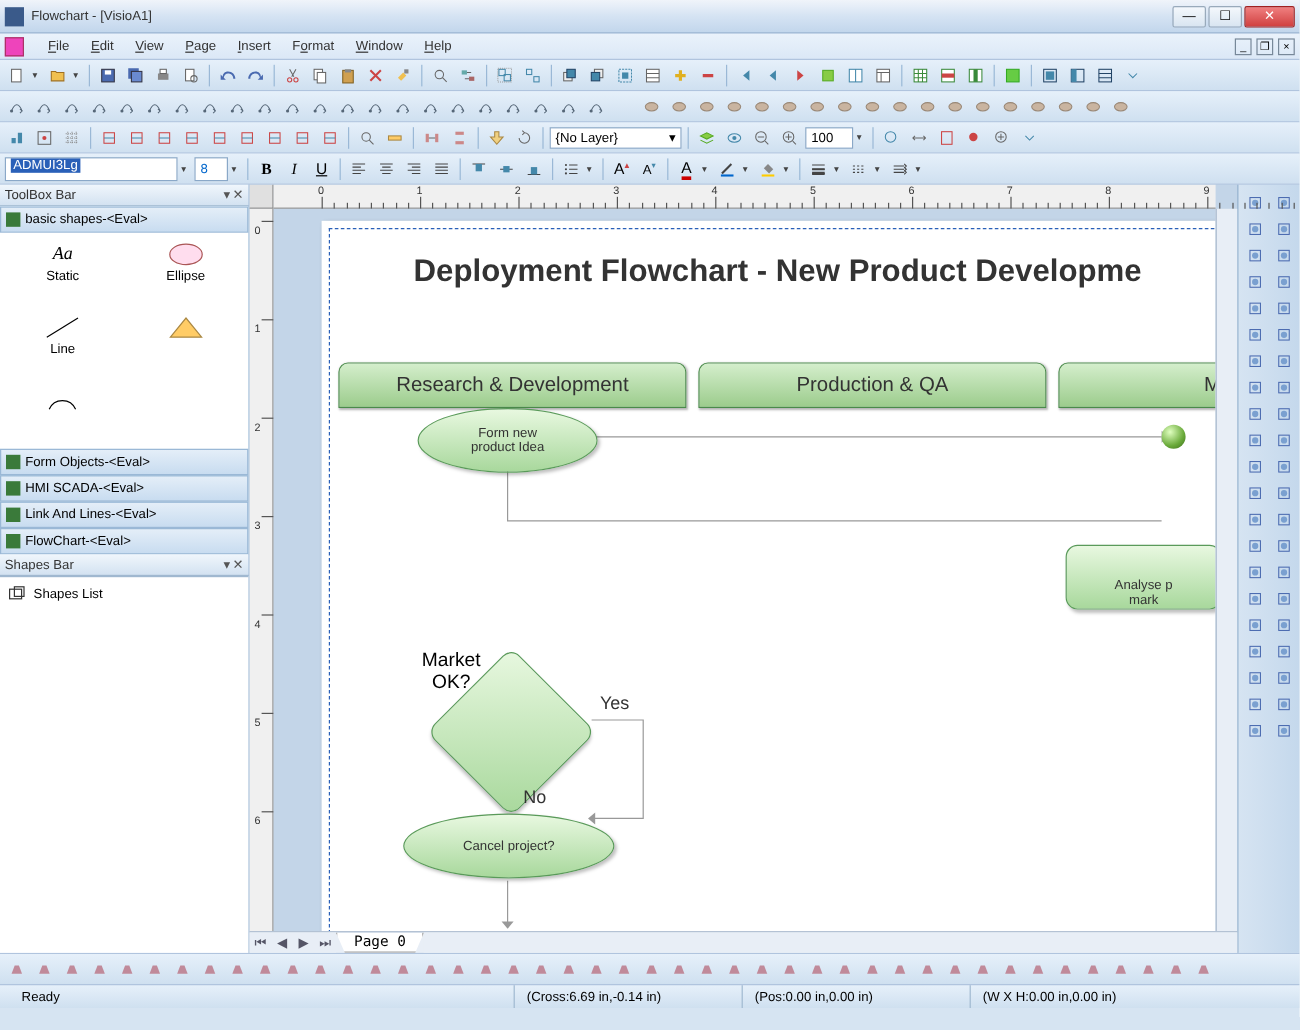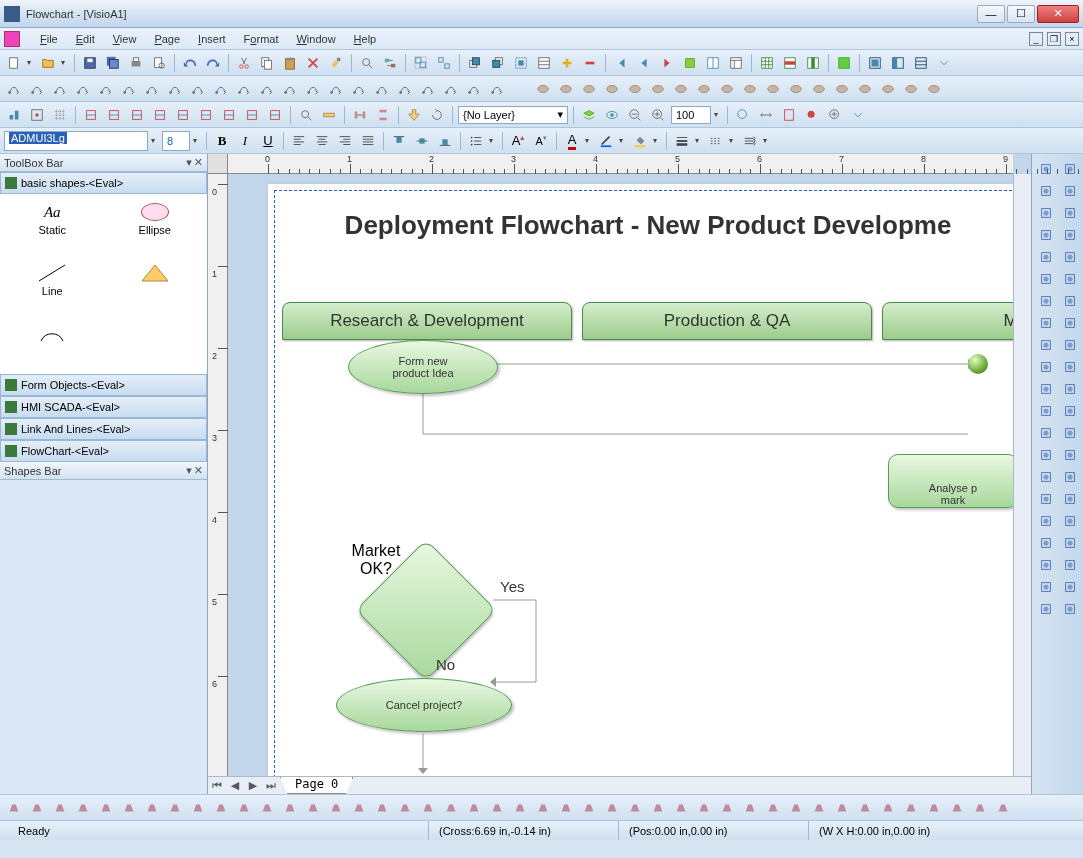--- a/index.html
+++ b/index.html
@@ -941,20 +941,29 @@
           <span class="grid"></span>
           <span>FlowChart-&lt;Eval&gt;</span>
         </div>
     </div>
     <div class="panelhdr">
       <span>Shapes Bar</span>
       <span class="ctrls">
           <span>▾</span>
           <span>✕</span>
         </span>
+    </div>
+    <div class="shapesbar">
+      <div class="shapeslist">
+        <svg width="16" height="16">
+            <rect x="2" y="4" width="10" height="8" fill="none" stroke="#333"></rect>
+            <rect x="6" y="2" width="8" height="8" fill="none" stroke="#333"></rect>
+          </svg>
+        <span>Shapes List</span>
+      </div>
     </div>
   </div>
 
   <div class="canvas-wrap">
     <div class="ruler-corner"></div>
     <div class="ruler-h">
       <div class="tick" style="left:40px;top:10px;width:1px;height:10px"></div>
         <div class="rlabel" style="left:37px;top:0">0</div>
         <div class="tick" style="left:50.25px;top:15px;width:1px;height:5px"></div>
         <div class="tick" style="left:60.5px;top:15px;width:1px;height:5px"></div>

